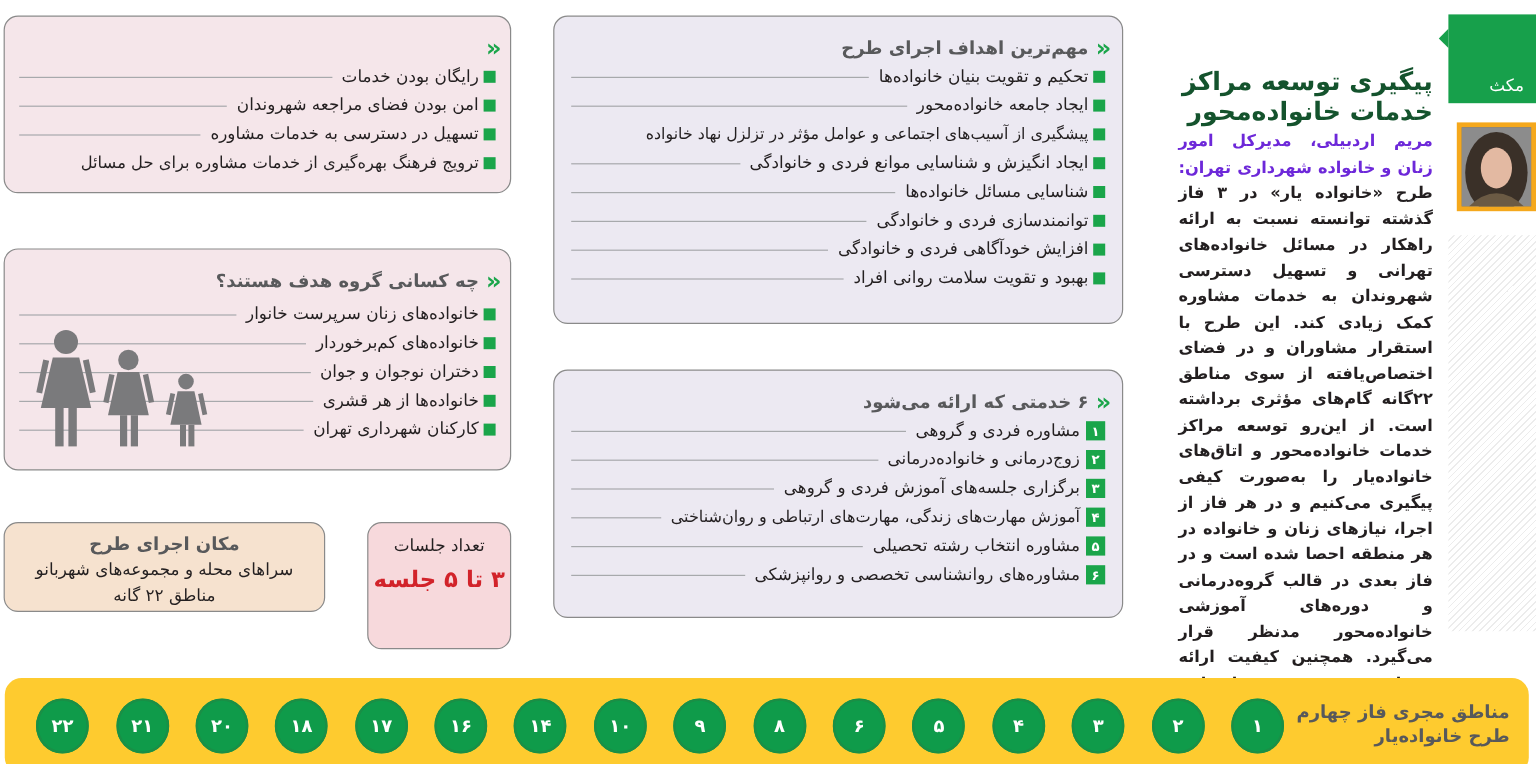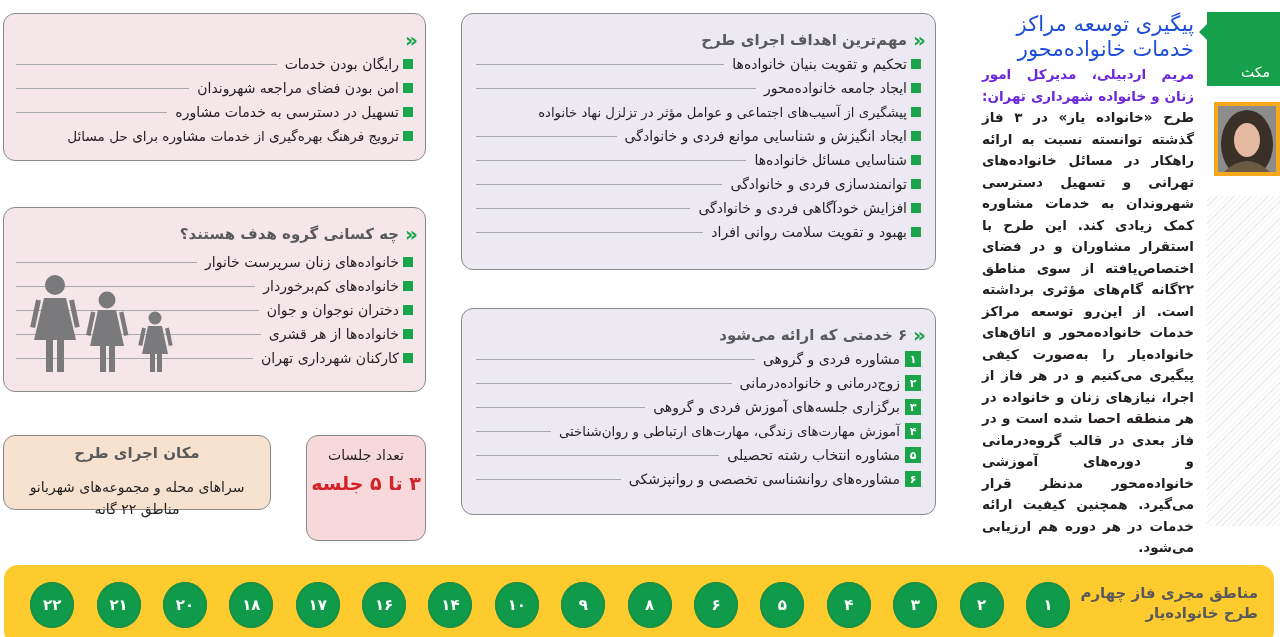--- a/index.html
+++ b/index.html
@@ -22,21 +22,21 @@
 
   
   .tag { position: absolute; top: 12px; right: 0; width: 73px; height: 74px; background: #17a04b; }
   .tag::before { content: ""; position: absolute; right: 100%; top: 12px; border-top: 8px solid transparent; border-bottom: 8px solid transparent; border-right: 8px solid #17a04b; }
   .tag-label { position: absolute; bottom: 6px; right: 10px; color: #fff; font-size: 14px; }
   .photo { position: absolute; top: 102px; right: 0; width: 66px; height: 74px; background: #f5a81c; padding: 4px; }
   .photo-inner { width: 100%; height: 100%; background: #7b7b7b; position: relative; overflow: hidden; }
   .hatch { position: absolute; top: 196px; right: 0; width: 73px; height: 330px; background: repeating-linear-gradient(135deg, #ffffff 0 3px, #ececec 3px 4px); }
 
   .article { position: absolute; top: 12px; right: 86px; width: 212px; text-align: justify; }
-  .article-title { font-size: 21px; font-weight: normal; line-height: 25px; color: #1d4ed8; text-align: right; }
+  .article-title { font-size: 21px; font-weight: bold; line-height: 25px; color: #14532d; text-align: right; margin-top: 44px; }
   .article-body { margin-top: 2px; font-size: 13.5px; line-height: 21.5px; font-weight: bold; color: #231f20; }
   .byline { color: #6d28d9; }
 
   
   .band { position: absolute; left: 4px; top: 553px; width: 1270px; height: 80px; background: #fecb2f; border-radius: 14px; margin-top: 12px; }
   .band-title { position: absolute; right: 16px; top: 18px; font-size: 15px; font-weight: bold; color: #58595b; line-height: 20px; text-align: right; }
   .districts { position: absolute; left: 26px; top: 17px; width: 1040px; display: flex; flex-direction: row; justify-content: space-between; direction: rtl; }
   .district { width: 44px; height: 46px; border-radius: 50%; background: #0f9b4a; color: #fff; font-weight: bold; font-size: 15px; display: flex; align-items: center; justify-content: center; box-shadow: inset 0 0 0 2px #1a8f46; }
 
   .figures { position: absolute; left: 20px; top: 62px; }
@@ -232,21 +232,21 @@
       <rect x="126" y="84" width="5" height="18"></rect>
         <rect x="133" y="84" width="5" height="18"></rect>
       <rect x="118" y="58" width="4" height="18" transform="rotate(12 120 58)"></rect>
       <rect x="141" y="58" width="4" height="18" transform="rotate(-12 143 58)"></rect>
     </g>
   </svg>
 </div>
 
 <div class="box box-peach" style="left:3px; top:435px; width:268px; height:75px; text-align:center; padding-top:6px;">
   <div style="font-weight:bold; font-size:15px; color:#58595b; line-height:22px;">مکان اجرای طرح</div>
-  <div style="font-size:14px; line-height:22px;margin-top:12px;">سراهای محله و مجموعه‌های شهربانو</div>
+  <div style="font-size:14px; line-height:22px;">سراهای محله و مجموعه‌های شهربانو</div>
   <div style="font-size:14px; line-height:22px;">مناطق ۲۲ گانه</div>
 </div>
 
 <div class="box box-rose" style="left:306px; top:435px; width:120px; height:106px; text-align:center; padding-top:8px;">
   <div style="font-size:14px; line-height:22px;">تعداد جلسات</div>
   <div style="font-size:19px; font-weight:bold; color:#d2232a; line-height:34px;">۳ تا ۵ جلسه</div>
 </div>
 
 <div class="band">
   <div class="band-title">

